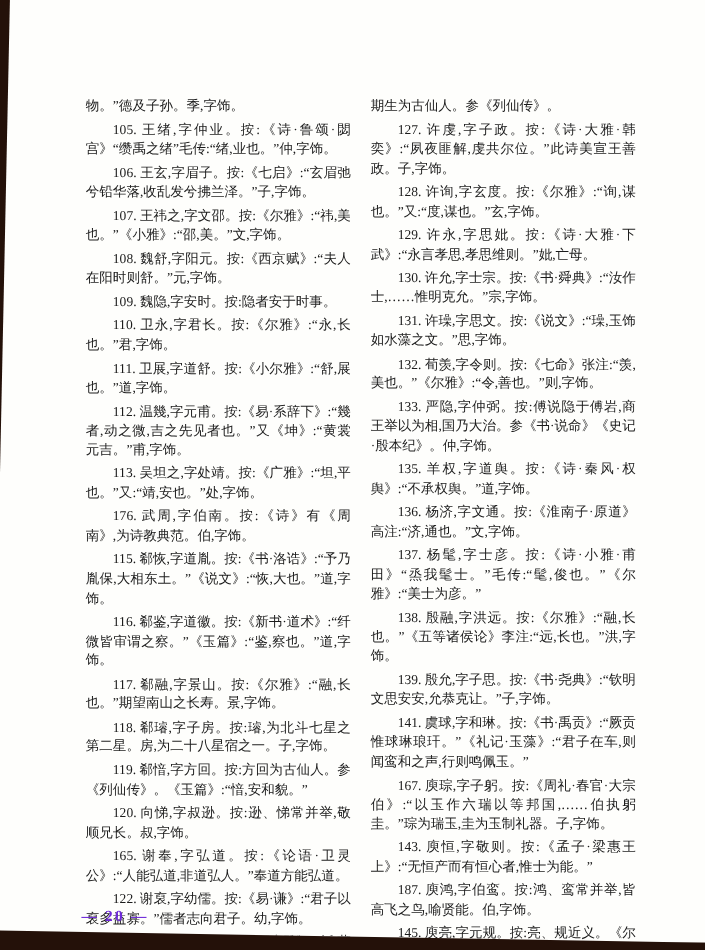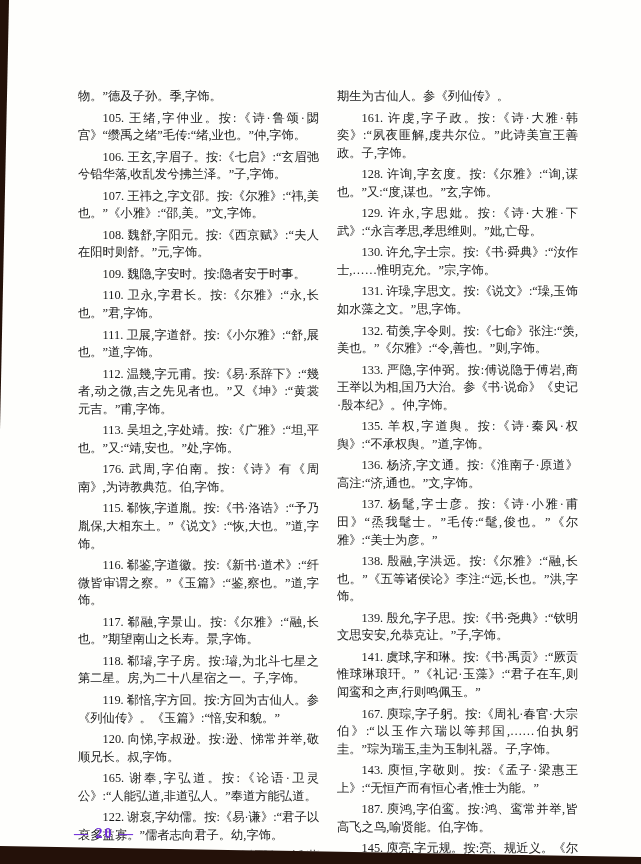--- a/index.html
+++ b/index.html
@@ -56,21 +56,21 @@
         <p class="entry">119. 郗愔,字方回。按:方回为古仙人。参《列仙传》。《玉篇》:“愔,安和貌。”</p>
         <p class="entry">120. 向悌,字叔逊。按:逊、悌常并举,敬顺兄长。叔,字饰。</p>
         <p class="entry">165. 谢奉,字弘道。按:《论语·卫灵公》:“人能弘道,非道弘人。”奉道方能弘道。</p>
         <p class="entry">122. 谢裒,字幼儒。按:《易·谦》:“君子以裒多益寡。”儒者志向君子。幼,字饰。</p>
         <p class="entry">123. 谢韬元,字道韫。按:《广雅》:“韬,藏也。”《论语·子罕》马注:“韫,藏也。”元有本义,本立而道生。</p>
         <p class="entry">124. 谢琰,字瑗度。按:琰、瑗皆美玉。度,字饰。</p>
         <p class="entry">125. 谢甄,字子微。按:甄、微反义。《后汉书·爰延传》李注:“甄,明也。”《诗·小雅·十月之交》郑笺:“微,谓不明也。”子,字饰。</p>
       </div>
     <div class="col">
         <p class="entry cont">期生为古仙人。参《列仙传》。</p>
-        <p class="entry">161. 许虔,字子政。按:《诗·大雅·韩奕》:“夙夜匪解,虔共尔位。”此诗美宣王善政。子,字饰。</p>
+        <p class="entry">127. 许虔,字子政。按:《诗·大雅·韩奕》:“夙夜匪解,虔共尔位。”此诗美宣王善政。子,字饰。</p>
         <p class="entry">128. 许询,字玄度。按:《尔雅》:“询,谋也。”又:“度,谋也。”玄,字饰。</p>
         <p class="entry">129. 许永,字思妣。按:《诗·大雅·下武》:“永言孝思,孝思维则。”妣,亡母。</p>
         <p class="entry">130. 许允,字士宗。按:《书·舜典》:“汝作士,……惟明克允。”宗,字饰。</p>
         <p class="entry">131. 许璪,字思文。按:《说文》:“璪,玉饰如水藻之文。”思,字饰。</p>
         <p class="entry">132. 荀羡,字令则。按:《七命》张注:“羡,美也。”《尔雅》:“令,善也。”则,字饰。</p>
         <p class="entry">133. 严隐,字仲弼。按:傅说隐于傅岩,商王举以为相,国乃大治。参《书·说命》《史记·殷本纪》。仲,字饰。</p>
         <p class="entry">135. 羊权,字道舆。按:《诗·秦风·权舆》:“不承权舆。”道,字饰。</p>
         <p class="entry">136. 杨济,字文通。按:《淮南子·原道》高注:“济,通也。”文,字饰。</p>
         <p class="entry">137. 杨髦,字士彦。按:《诗·小雅·甫田》“烝我髦士。”毛传:“髦,俊也。”《尔雅》:“美士为彦。”</p>
         <p class="entry">138. 殷融,字洪远。按:《尔雅》:“融,长也。”《五等诸侯论》李注:“远,长也。”洪,字饰。</p>

